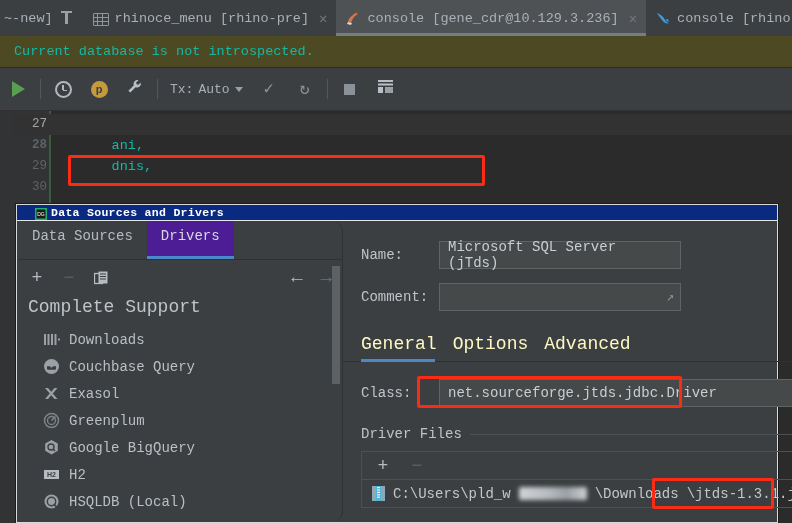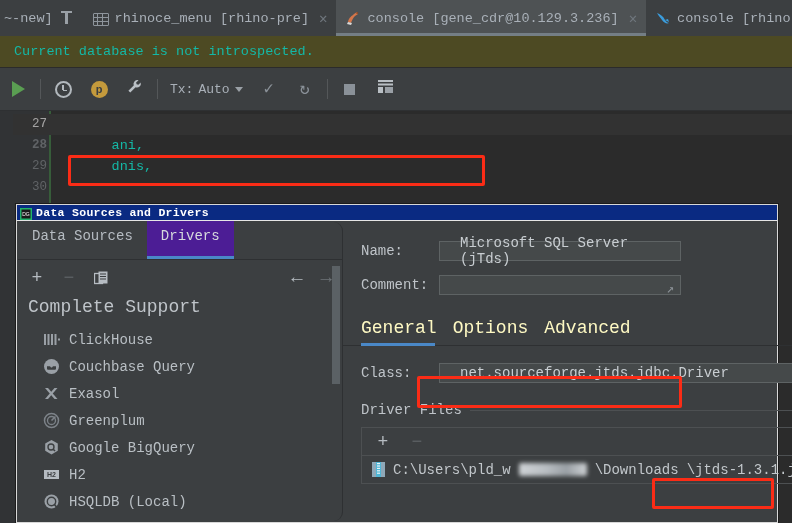--- a/index.html
+++ b/index.html
@@ -110,21 +110,21 @@
 
   
   .dialog {
     position:absolute; left:16px; top:204px; width:762px; height:319px;
     background:#3c3f41;
     border:1px solid #d8d8d8;
     box-shadow:0 0 0 1px #1c1c1c;
   }
   .dlg-title {
     height:16px; background:#0a2a82;
-    display:flex; align-items:center; gap:4px; padding-left:3px;
+    display:flex; align-items:center; gap:4px; padding-left:18px;
     border-bottom:1px solid #e6e6e6;
   }
   .dlg-title-icon { width:12px; height:12px; position:relative; flex:0 0 12px; }
   .dlg-title-text {
     color:#ffffff; font-size:11.5px; font-weight:bold; letter-spacing:0.3px;
     font-family:"Liberation Mono","DejaVu Sans Mono",monospace;
   }
   .dlg-body { position:absolute; left:1px; top:17px; right:1px; bottom:1px; background:#3c3f41; display:flex; }
 
   
@@ -148,23 +148,23 @@
   .driver-list { position:absolute; left:0; right:0; top:104px; bottom:0; overflow:hidden; }
   .driver-row { height:27px; display:flex; align-items:center; gap:9px; padding-left:25px; font-size:14px; color:#b9bfc4; }
   .dicon { width:17px; height:17px; flex:0 0 17px; position:relative; }
   .list-scrollbar { position:absolute; right:2px; top:44px; width:8px; height:118px; background:#5b6165; border-radius:0; }
 
   
   .right-pane { flex:1; position:relative; }
   .field-row { display:flex; align-items:center; padding-left:18px; }
   .fld-label { font-size:14px; color:#bfc4c9; width:78px; flex:0 0 78px; }
   .fld-input {
-    height:20px; background:#45494a; border:1px solid #5e6364;
+    height:28px; background:#45494a; border:1px solid #5e6364;
     font-size:14px; color:#c9ced2; display:flex; align-items:center;
-    padding:0 20px; position:relative;
+    padding:0 8px; position:relative;
   }
   .expand-glyph { position:absolute; right:6px; top:5px; color:#8d9398; font-size:13px; }
 
   .subtabs { display:flex; align-items:flex-end; height:34px; padding-left:18px; position:relative; }
   .subtab { font-size:18px; color:#fef9c3; padding:0 16px 8px 0; position:relative; }
   .subtab:first-child { padding-left:0; }
   .subtabs-rule { position:absolute; left:0; right:0; bottom:0; height:1px; background:#2e3032; }
   .subtab-underline { position:absolute; left:18px; bottom:0; width:74px; height:3px; background:#4a88c7; }
 
   .section-title { display:flex; align-items:center; gap:8px; padding-left:18px; font-size:14px; color:#bfc4c9; }
@@ -359,21 +359,21 @@
           <div class="driver-row">
             <span class="dicon">
               <svg width="17" height="17" viewBox="0 0 17 17">
                 <rect x="1" y="3" width="2" height="11" fill="#9aa0a6"></rect>
                 <rect x="4.5" y="3" width="2" height="11" fill="#9aa0a6"></rect>
                 <rect x="8" y="3" width="2" height="11" fill="#9aa0a6"></rect>
                 <rect x="11.5" y="3" width="2" height="11" fill="#9aa0a6"></rect>
                 <rect x="15" y="7.5" width="2" height="2" fill="#9aa0a6"></rect>
               </svg>
             </span>
-            <span>ClickHouse</span>
+            <span>Downloads</span>
           </div>
 
           <div class="driver-row">
             <span class="dicon">
               <svg width="17" height="17" viewBox="0 0 17 17">
                 <circle cx="8.5" cy="8.5" r="7.5" fill="#9aa0a6"></circle>
                 <path d="M4 8.2h3l1 1.3h1l1-1.3h3v2.6a1 1 0 0 1-1 1H5a1 1 0 0 1-1-1z" fill="#3c3f41"></path>
               </svg>
             </span>
             <span>Couchbase Query</span>

